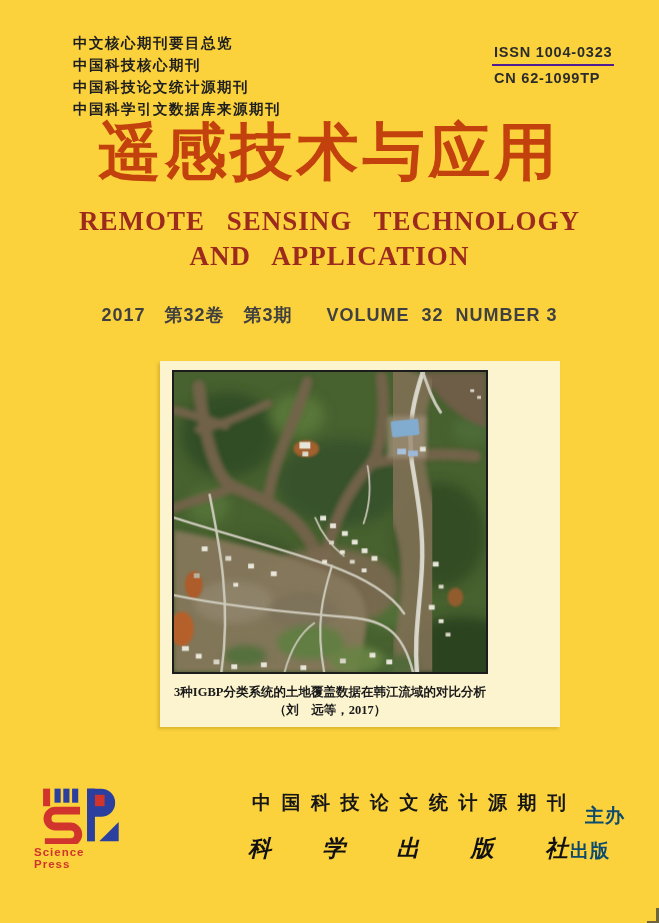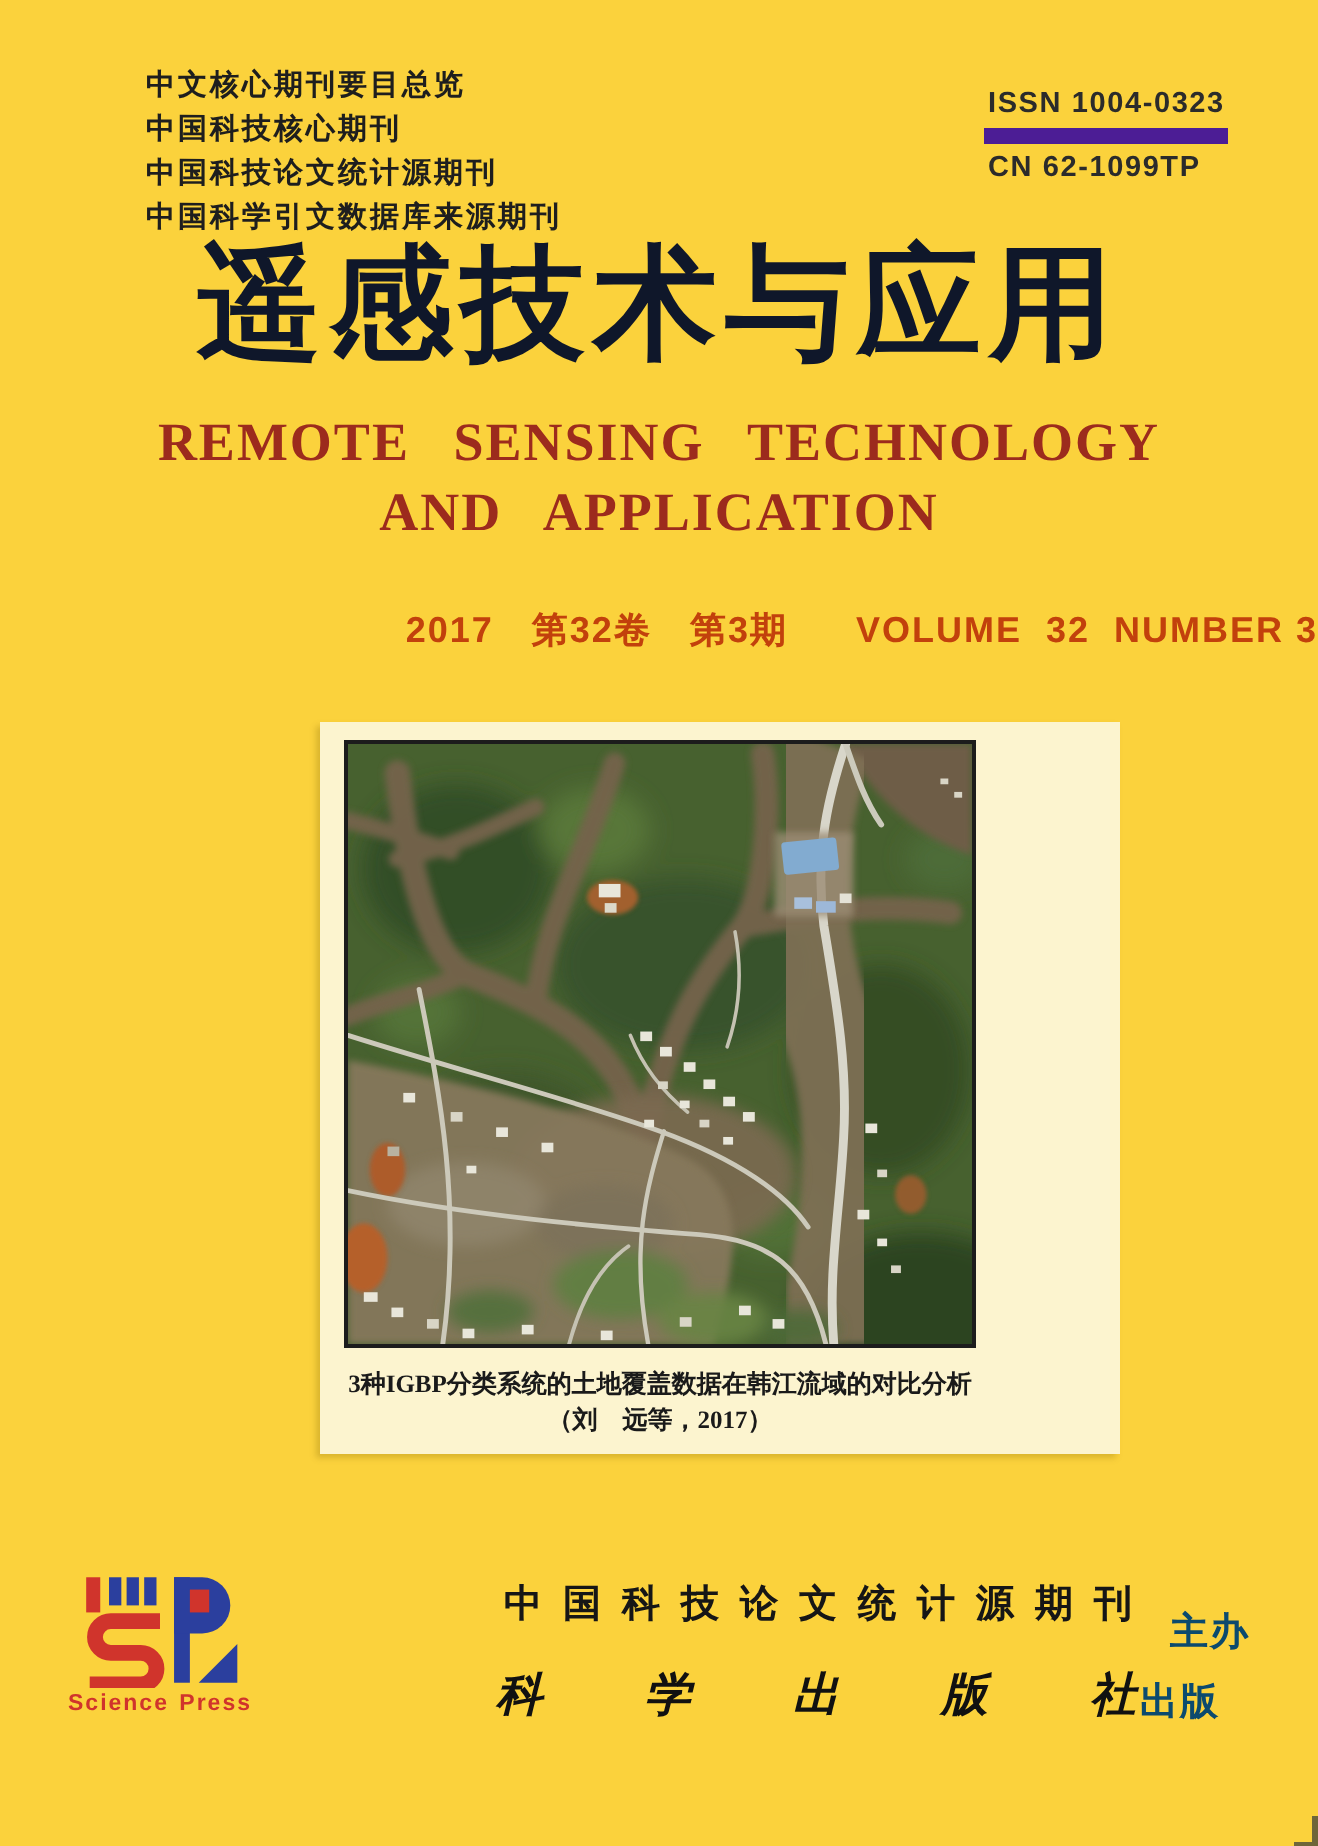--- a/index.html
+++ b/index.html
@@ -5,48 +5,48 @@
   html,body{margin:0;padding:0;}
   body{font-family:"Liberation Sans",sans-serif;}
   .cover{position:absolute;left:0;top:0;width:659px;height:923px;background:#FBD23C;overflow:hidden;}
 
   
   .accolades{position:absolute;left:73px;top:32px;color:#1e1e1e;}
   .accolade{font-size:14.5px;font-weight:bold;line-height:22px;letter-spacing:1.5px;}
 
   
   .issn-block{position:absolute;left:492px;top:44px;color:#2b2b2b;font-size:14.5px;font-weight:bold;letter-spacing:0.8px;}
-  .issn-line{display:block;padding:0 2px 4px 2px;border-bottom:8px solid #4c1d95;}
+  .issn-line{display:block;padding:0 2px 4px 2px;border-bottom:2px solid #4c1d95;}
   .cn-line{display:block;padding:4px 2px 0 2px;}
 
   
   .title-cn{position:absolute;left:0;top:110px;width:659px;text-align:center;
-    font-family:"DejaVu Serif",serif;font-weight:bold;font-size:62px;letter-spacing:4px;color:#0f172a;}
+    font-family:"DejaVu Serif",serif;font-weight:bold;font-size:62px;letter-spacing:4px;color:#c2410c;}
   .title-en{position:absolute;left:0;width:659px;text-align:center;color:#9C2B1D;
     font-family:"Liberation Serif",serif;font-weight:bold;font-size:27px;letter-spacing:1px;word-spacing:14px;}
   .title-en.l1{top:206px;}
   .title-en.l2{top:241px;}
 
-  .issue-line{position:absolute;left:0;top:303px;width:659px;text-align:right;color:#c2410c;
+  .issue-line{position:absolute;left:0;top:303px;width:659px;text-align:center;color:#404040;
     font-weight:bold;font-size:18px;letter-spacing:1px;white-space:pre;}
   .issue-line .gap{display:inline-block;width:34px;}
 
   
   .figure-panel{position:absolute;left:160px;top:361px;width:400px;height:366px;background:#FCF4CF;box-shadow:-2px 2px 3px rgba(120,90,0,0.25);}
   .photo-frame{position:absolute;left:12px;top:9px;width:312px;height:300px;border:2px solid #1c1c1c;background:#47612f;}
   .photo-frame svg{display:block;width:312px;height:300px;}
   .caption{position:absolute;left:0;width:340px;text-align:center;color:#1a1a1a;
     font-family:"Liberation Serif",serif;font-weight:bold;font-size:12.5px;white-space:pre;}
   .caption.c1{top:323px;}
   .caption.c2{top:341px;}
 
   
   .logo{position:absolute;left:36px;top:786px;width:88px;height:58px;}
   .logo-caption{position:absolute;left:34px;top:846px;width:92px;display:flex;justify-content:space-between;
-    color:#D0342C;font-weight:bold;font-size:11.5px;letter-spacing:1px;}
+    color:#D0342C;font-weight:bold;font-size:11.5px;letter-spacing:1px;flex-direction:column;}
 
   .org1{position:absolute;left:252px;top:792px;width:314px;font-size:19px;font-weight:600;color:#161616;
     text-align:justify;text-align-last:justify;line-height:22px;}
   .org2{position:absolute;left:250px;top:814px;width:322px;font-size:19px;font-weight:600;color:#161616;
     text-align:justify;text-align-last:justify;line-height:22px;}
   .press-cn{position:absolute;left:248px;top:835px;width:320px;font-family:"DejaVu Serif",serif;font-style:italic;
     font-weight:bold;font-size:23px;color:#111;text-align:justify;text-align-last:justify;line-height:26px;}
   .role{position:absolute;color:#0c4a6e;font-size:19px;font-weight:600;letter-spacing:1px;}
   .role.organizer{left:585px;top:803px;}
   .role.publisher{left:570px;top:838px;}

